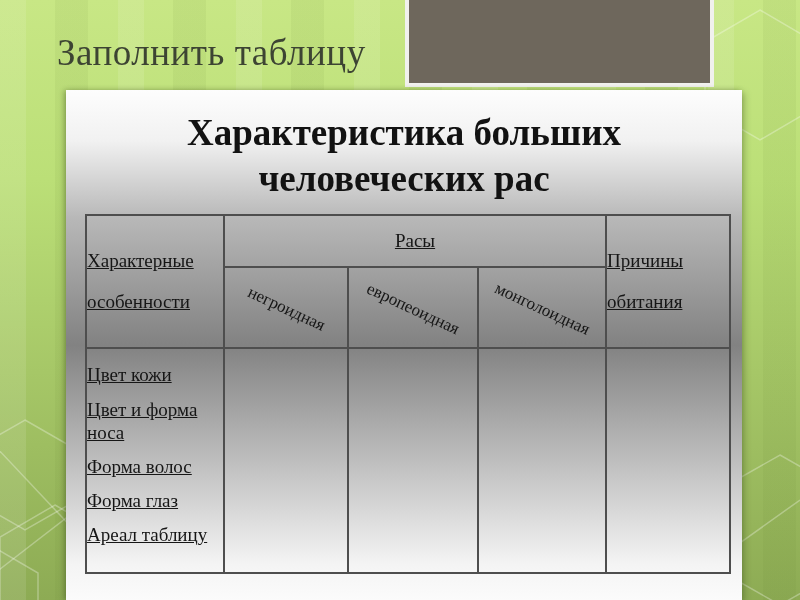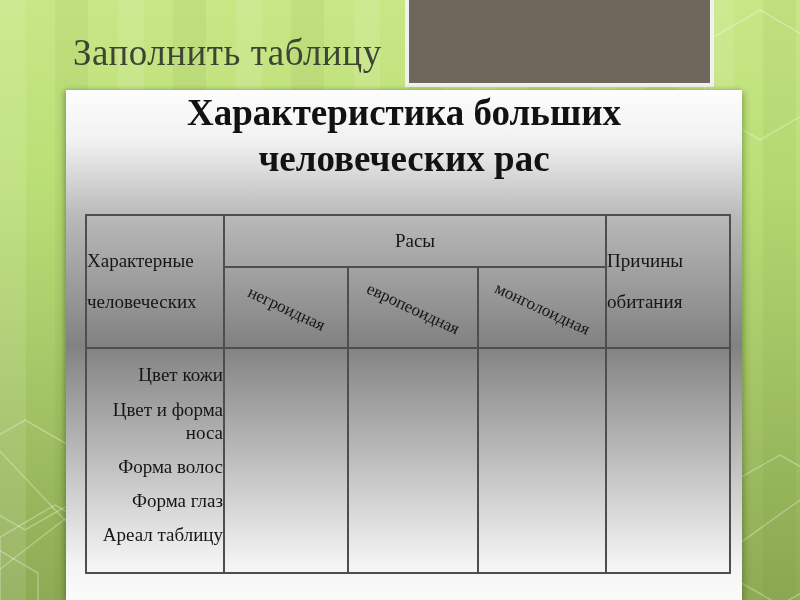--- a/index.html
+++ b/index.html
@@ -13,67 +13,68 @@
       repeating-linear-gradient(90deg,
         rgba(255,255,255,0.10) 0px, rgba(255,255,255,0.10) 26px,
         rgba(255,255,255,0.00) 26px, rgba(255,255,255,0.00) 55px,
         rgba(90,120,40,0.07) 55px,  rgba(90,120,40,0.07) 88px,
         rgba(255,255,255,0.00) 88px, rgba(255,255,255,0.00) 118px),
       linear-gradient(180deg, #c8e785 0%, #bbdf77 30%, #a6c767 62%, #8dab54 100%);
   }
   .hex-pattern { position: absolute; left: 0; top: 0; z-index: 1; pointer-events: none; }
 
   .slide-title {
-    position: absolute; left: 73px; top: 34px; z-index: 2;
+    position: absolute; left: 57px; top: 34px; z-index: 2;
     font-size: 37px; line-height: 1.05; color: #3d4433;
     letter-spacing: 0.5px; white-space: nowrap; text-align: right;
   }
   .accent-box {
     position: absolute; left: 405px; top: -4px; z-index: 2;
     width: 301px; height: 87px;
     background: #6e675c;
     border: 4px solid #f1f1ee; border-top: none;
   }
   .card {
     position: absolute; left: 66px; top: 90px; z-index: 3;
     width: 676px; height: 510px;
     background: linear-gradient(180deg,
       #fdfdfd 0%, #f1f1f1 10%, #b8b8b8 25%, #828282 50%,
       #c4c4c4 75%, #f4f4f4 93%, #fbfbfb 100%);
     box-shadow: -2px 0 5px rgba(45,65,20,0.30), 2px 3px 7px rgba(45,65,20,0.35);
   }
   .card-title {
-    margin: 0 auto 0 auto; width: 520px;
+    margin: 20px auto 0 auto; width: 520px;
     text-align: center; font-weight: bold;
     font-size: 37px; line-height: 1.25; color: #121212;
   }
   table.races-table {
     position: absolute; left: 19px; top: 124px;
     width: 644px; height: 360px;
     border-collapse: collapse; table-layout: fixed;
     background: transparent;
   }
   table.races-table td {
     border: 2px solid #4e4e4e;
     color: #161616; font-size: 19px;
     padding: 0; vertical-align: middle;
     overflow: visible;
+    text-decoration: underline;
   }
   td.features-head, td.causes-head {
     padding-left: 10px; padding-right: 6px;
     line-height: 2.15; vertical-align: middle;
   }
   td.races-head { text-align: center; height: 50px; }
   td.race-name { text-align: center; height: 79px; }
   td.race-name span {
     display: inline-block; white-space: nowrap;
     transform: rotate(25deg); transform-origin: center center;
     font-size: 17px;
   }
-  td.features-body { vertical-align: top; padding: 17px 8px 0 10px; text-align: right; }
+  td.features-body { vertical-align: top; padding: 17px 8px 0 10px; }
   .feature-item { line-height: 1.22; margin-bottom: 11px; }
 </style>
 </head>
 <body>
 
 <div class="slide">
 
   <svg class="hex-pattern" width="800" height="600" viewBox="0 0 800 600">
     <g fill="none" stroke="rgba(255,255,255,0.30)" stroke-width="1.5">
       <polygon points="760,10 815,42 815,108 760,140 705,108 705,42"></polygon>
@@ -98,21 +99,21 @@
     <table class="races-table">
       <colgroup>
         <col style="width:138px">
           <col style="width:124px">
           <col style="width:130px">
         <col style="width:128px">
           <col style="width:124px">
       </colgroup>
       <tbody>
         <tr>
-          <td class="features-head" rowspan="2">Характерные человеческих</td>
+          <td class="features-head" rowspan="2">Характерные особенности</td>
           <td class="races-head" colspan="3">Расы</td>
           <td class="causes-head" rowspan="2">Причины обитания</td>
         </tr>
         <tr>
           <td class="race-name">
             <span>негроидная</span>
           </td>
           <td class="race-name">
             <span>европеоидная</span>
           </td>

